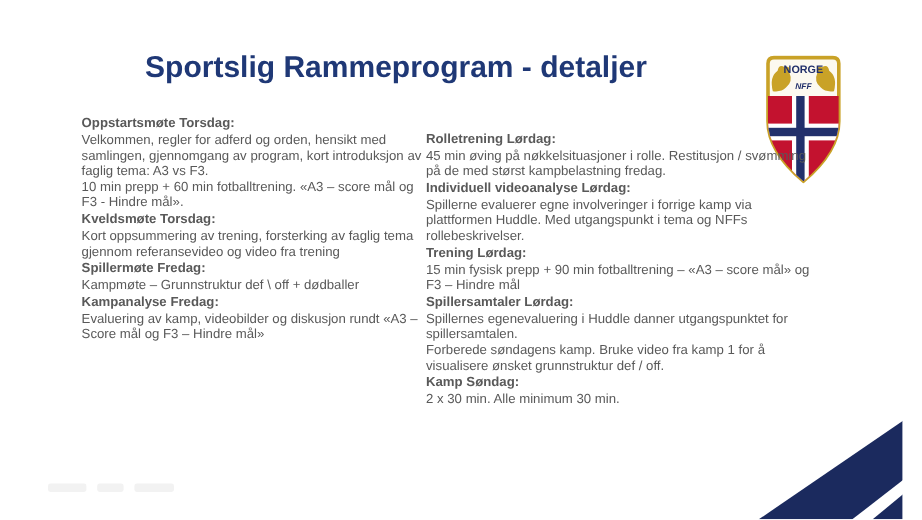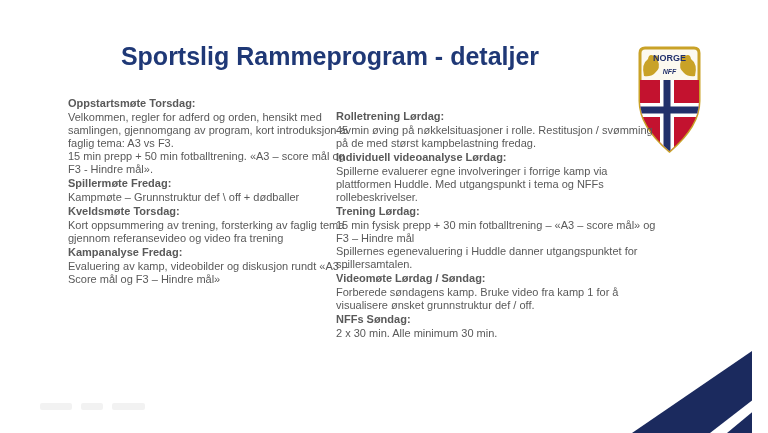--- a/index.html
+++ b/index.html
@@ -27,21 +27,21 @@
     color: #1F3876;
     letter-spacing: 0;
   }
   .col {
     position: absolute;
     color: #595959;
     font-size: 11px;
     line-height: 13px;
   }
   .col-left  { left: 68px;  top: 96px;  width: 290px; }
-  .col-right { left: 336px; top: 109px; width: 322px; }
+  .col-right { left: 355px; top: 109px; width: 322px; }
   .sec h3 {
     font-size: 11px;
     line-height: 13px;
     font-weight: bold;
     color: #595959;
     margin: 1px 0 1px 0;
   }
   .sec p {
     margin: 0;
     color: #595959;
@@ -108,58 +108,58 @@
 
     <text x="31.5" y="28" text-anchor="middle" font-family="Liberation Sans, sans-serif" font-size="7" font-weight="bold" font-style="italic" fill="#22306B">NFF</text>
   </svg>
 
   <div class="col col-left">
     <div class="sec">
       <h3>Oppstartsmøte Torsdag:</h3>
       <p>Velkommen, regler for adferd og orden, hensikt med samlingen, gjennomgang av program, kort introduksjon av faglig tema: A3 vs F3.</p>
     </div>
     <div class="sec">
-      <p>15 min prepp + 50 min fotballtrening. «A3 – score mål og F3 - Hindre mål».</p>
+      <p>10 min prepp + 60 min fotballtrening. «A3 – score mål og F3 - Hindre mål».</p>
+    </div>
+    <div class="sec">
+      <h3>Kveldsmøte Torsdag:</h3>
+      <p>Kort oppsummering av trening, forsterking av faglig tema gjennom referansevideo og video fra trening</p>
     </div>
     <div class="sec">
       <h3>Spillermøte Fredag:</h3>
       <p>Kampmøte – Grunnstruktur def \ off + dødballer</p>
-    </div>
-    <div class="sec">
-      <h3>Kveldsmøte Torsdag:</h3>
-      <p>Kort oppsummering av trening, forsterking av faglig tema gjennom referansevideo og video fra trening</p>
     </div>
     <div class="sec">
       <h3>Kampanalyse Fredag:</h3>
       <p>Evaluering av kamp, videobilder og diskusjon rundt «A3 – Score mål og F3 – Hindre mål»</p>
     </div>
   </div>
 
   <div class="col col-right">
     <div class="sec">
       <h3>Rolletrening Lørdag:</h3>
       <p>45 min øving på nøkkelsituasjoner i rolle. Restitusjon / svømming på de med størst kampbelastning fredag.</p>
     </div>
     <div class="sec">
       <h3>Individuell videoanalyse Lørdag:</h3>
       <p>Spillerne evaluerer egne involveringer i forrige kamp via plattformen Huddle. Med utgangspunkt i tema og NFFs rollebeskrivelser.</p>
     </div>
     <div class="sec">
       <h3>Trening Lørdag:</h3>
-      <p>15 min fysisk prepp + 30 min fotballtrening – «A3 – score mål» og F3 – Hindre mål</p>
+      <p>15 min fysisk prepp + 90 min fotballtrening – «A3 – score mål» og F3 – Hindre mål</p>
     </div>
     <div class="sec">
+      <h3>Spillersamtaler Lørdag:</h3>
       <p>Spillernes egenevaluering i Huddle danner utgangspunktet for spillersamtalen.</p>
     </div>
     <div class="sec">
-      <h3>Videomøte Lørdag / Søndag:</h3>
       <p>Forberede søndagens kamp. Bruke video fra kamp 1 for å visualisere ønsket grunnstruktur def / off.</p>
     </div>
     <div class="sec">
-      <h3>NFFs Søndag:</h3>
+      <h3>Kamp Søndag:</h3>
       <p>2 x 30 min. Alle minimum 30 min.</p>
     </div>
   </div>
 
   <div class="watermark">
     <i></i>
     <i></i>
     <i></i>
   </div>
 

